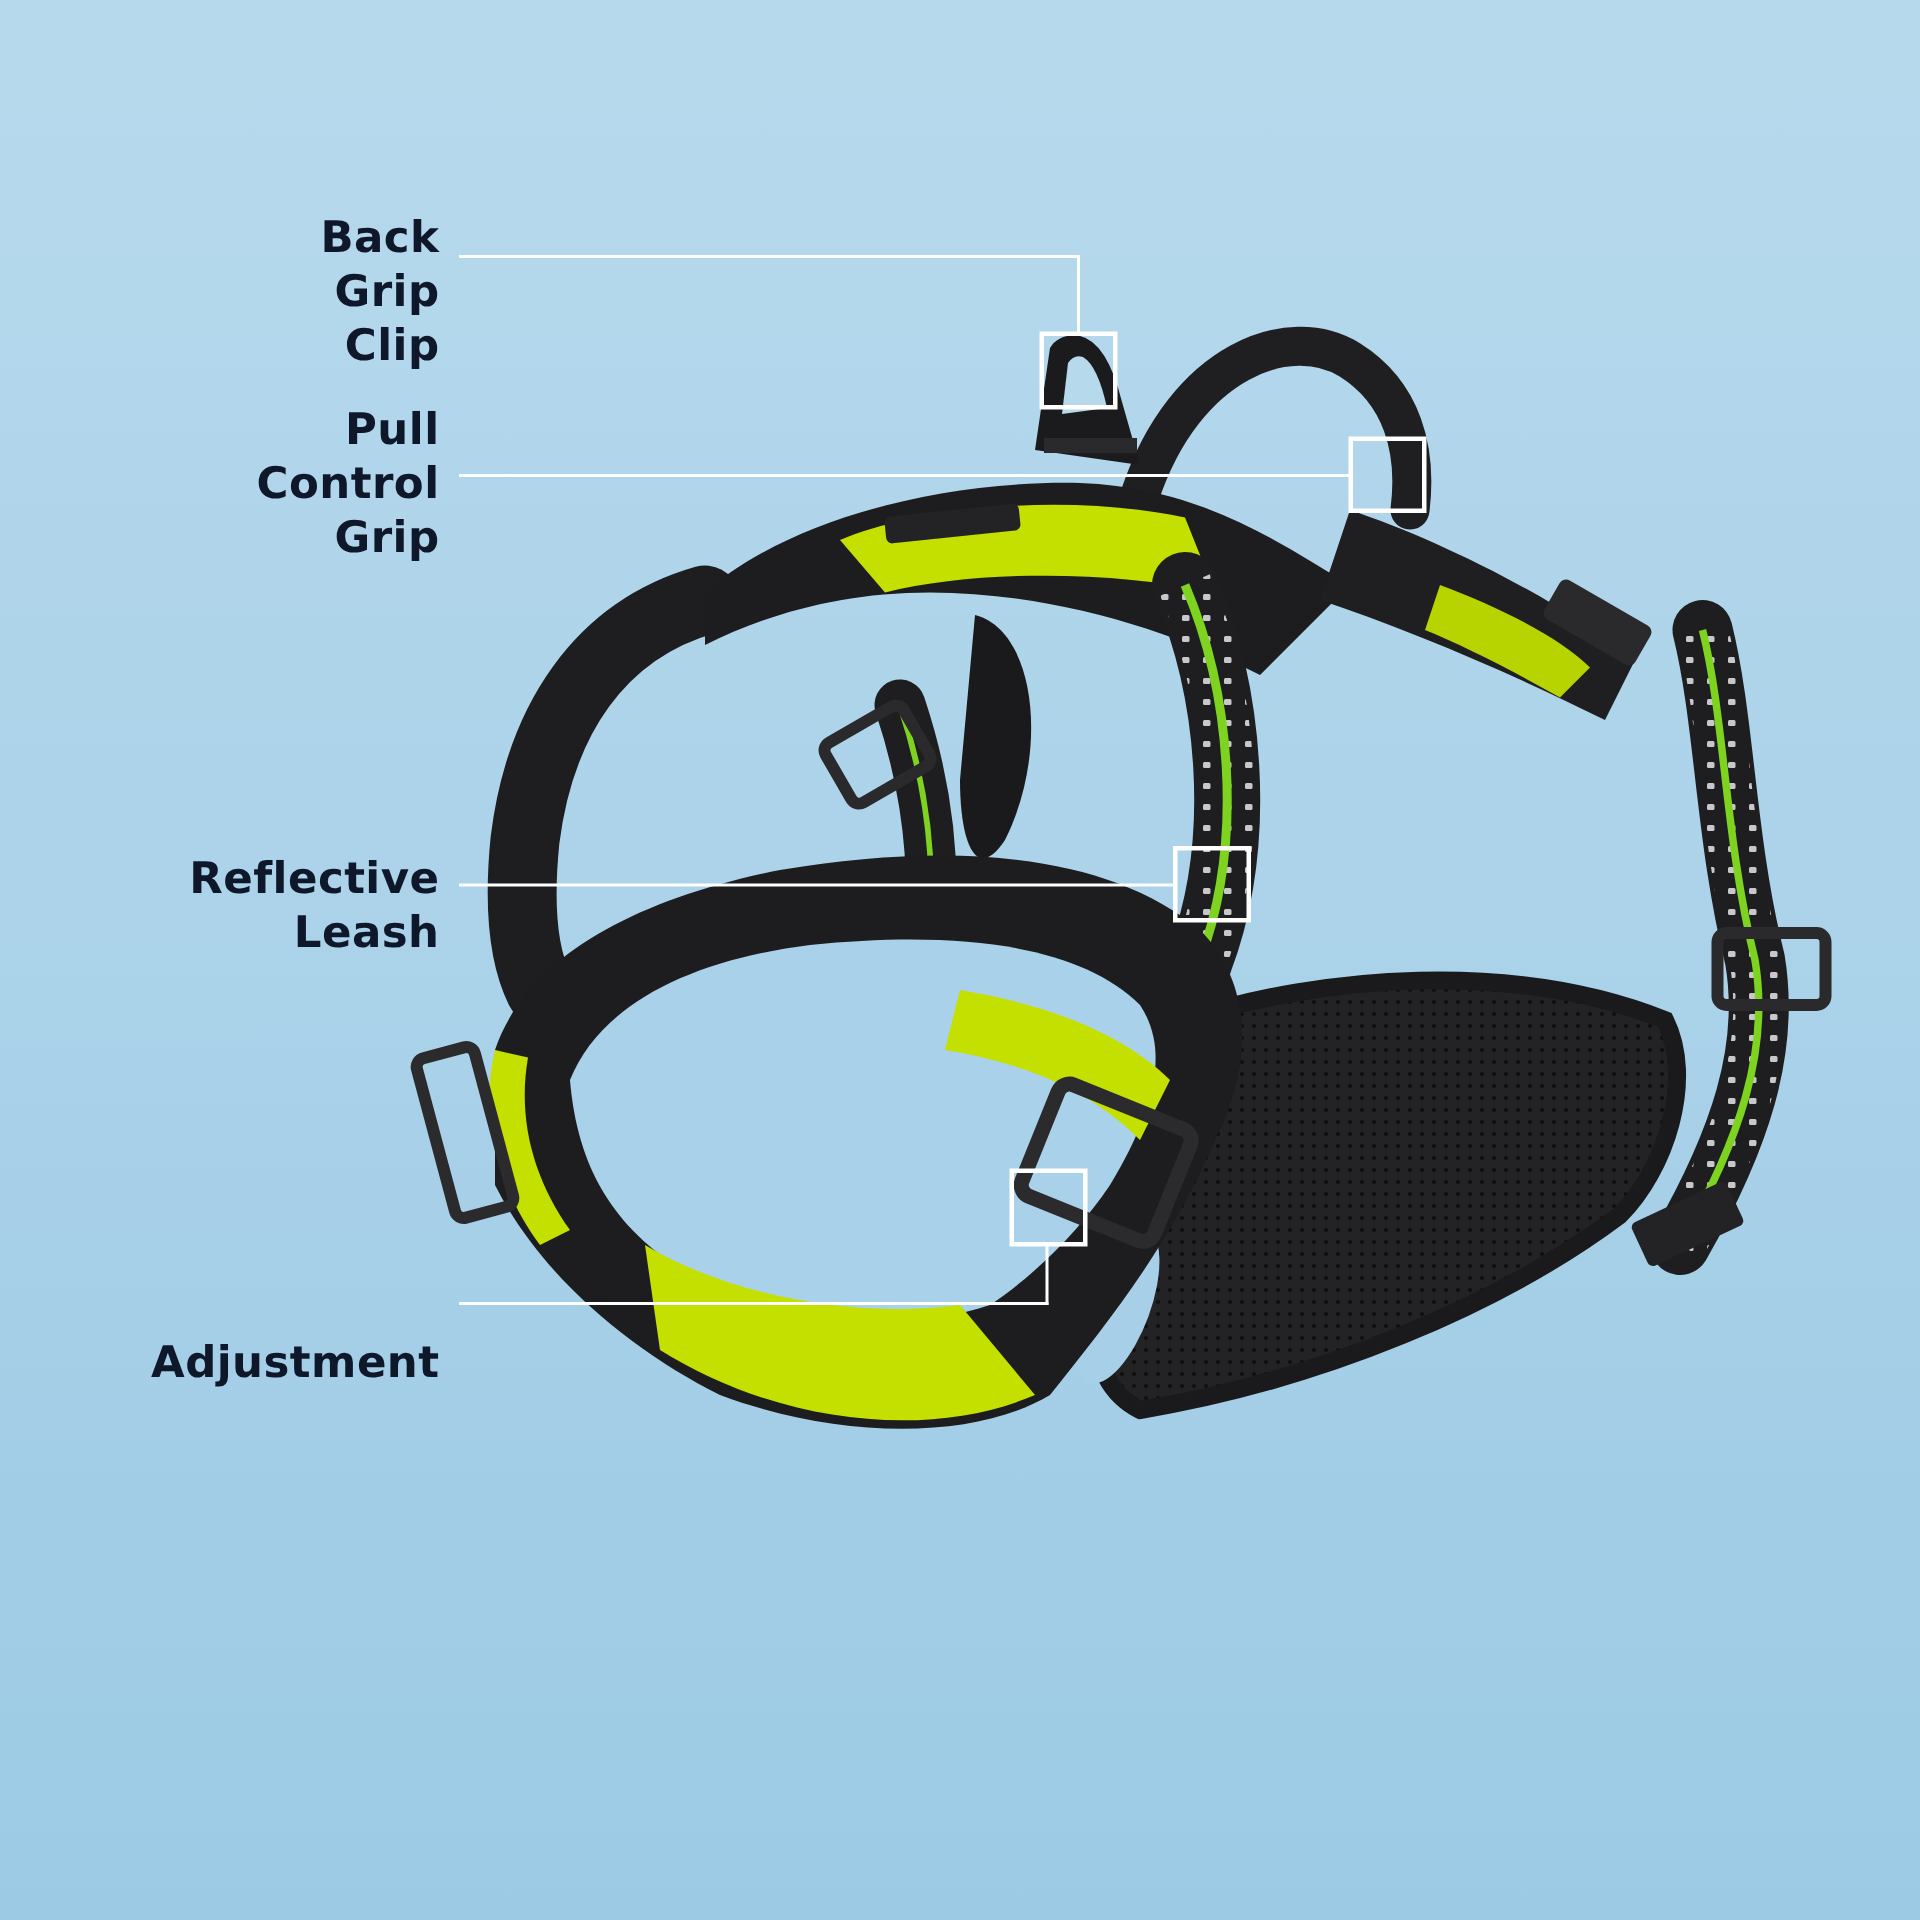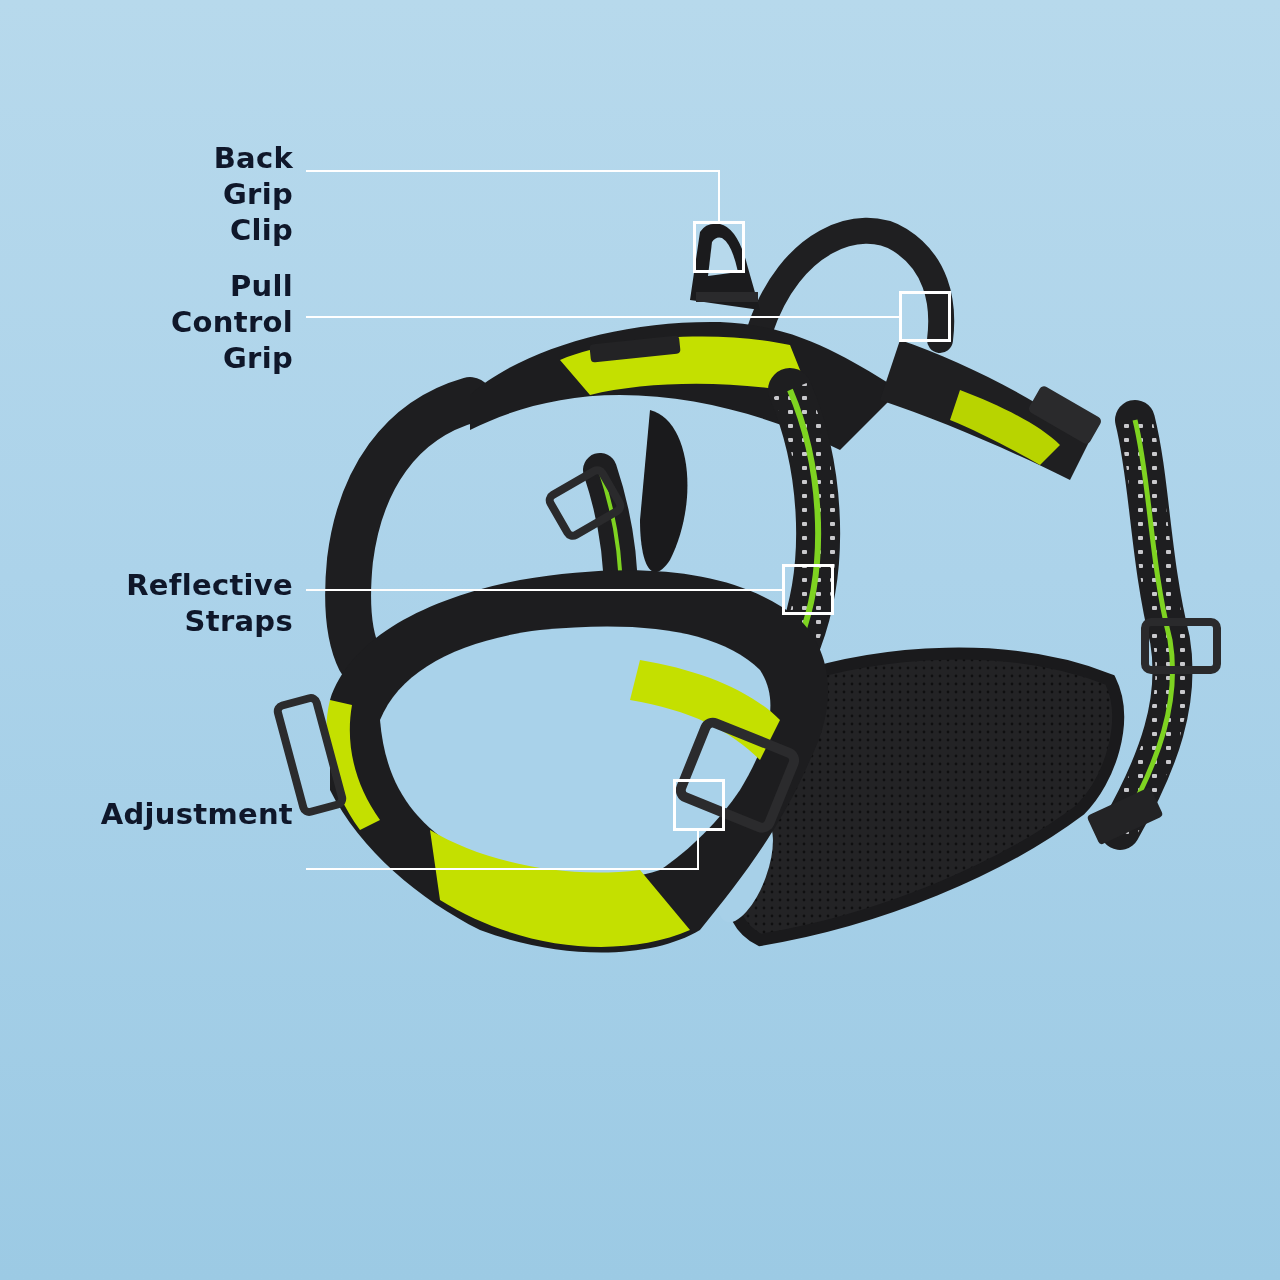--- a/index.html
+++ b/index.html
@@ -93,23 +93,23 @@
 <div class="label" style="top:268px;">
   <span>Pull</span>
   <span>Control</span>
   <span>Grip</span>
 </div>
 <div class="line" style="left:306px; top:316px; width:596px; height:2px;"></div>
 <div class="box" style="left:899px; top:291px; width:52px; height:51px;"></div>
 
 <div class="label" style="top:567px;">
   <span>Reflective</span>
-  <span>Straps</span>
+  <span>Leash</span>
 </div>
 <div class="line" style="left:306px; top:589px; width:478px; height:2px;"></div>
 <div class="box" style="left:782px; top:564px; width:52px; height:51px;"></div>
 
-<div class="label" style="top:796px;">
+<div class="label" style="top:890px;">
   <span>Adjustment</span>
 </div>
 <div class="line" style="left:306px; top:868px; width:393px; height:2px;"></div>
 <div class="line" style="left:697px; top:829px; width:2px; height:41px;"></div>
 <div class="box" style="left:673px; top:779px; width:52px; height:52px;"></div>
 
 </body></html>

